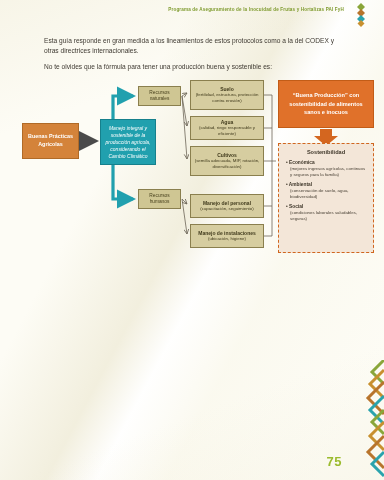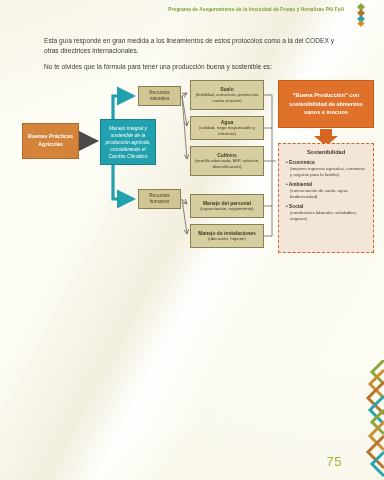--- a/index.html
+++ b/index.html
@@ -108,21 +108,21 @@
     margin-bottom:5px;
   }
   .sost-item{margin-bottom:5px;}
   .sost-item .b{font-weight:bold;font-size:4.8px;color:#3d3528;line-height:6px;}
   .sost-item .b::before{content:"• ";color:#3d3528;}
   .sost-item .d{font-size:4.4px;color:#4a4236;line-height:5.6px;padding-left:4px;}
 
   
   .pagenum{
     position:absolute;right:42px;bottom:11px;z-index:4;
-    font-size:13px;font-weight:normal;color:#9bbb2e;letter-spacing:.5px;
+    font-size:13px;font-weight:bold;color:#9bbb2e;letter-spacing:.5px;
   }
   .edge-pattern{
     position:absolute;right:0;bottom:0;width:32px;height:120px;z-index:3;
   }
 </style>
 </head>
 <body>
 
 <div class="page-sheen"></div>
 <div class="page-sheen2"></div>

